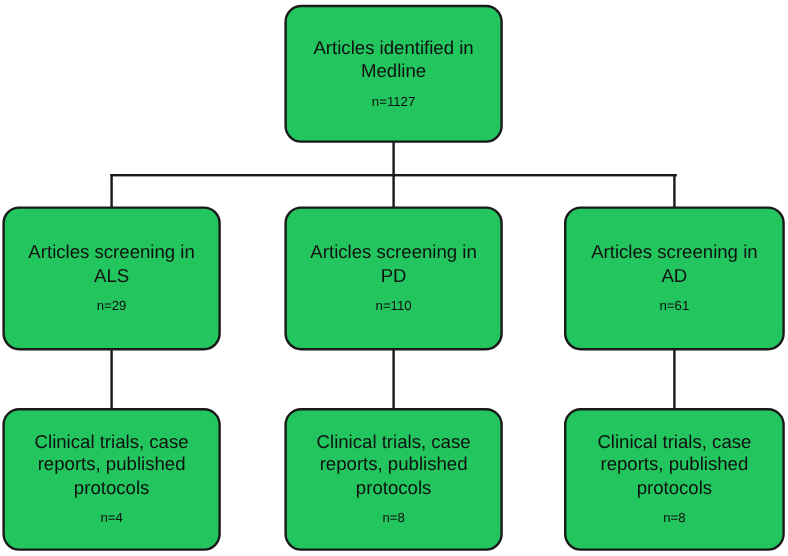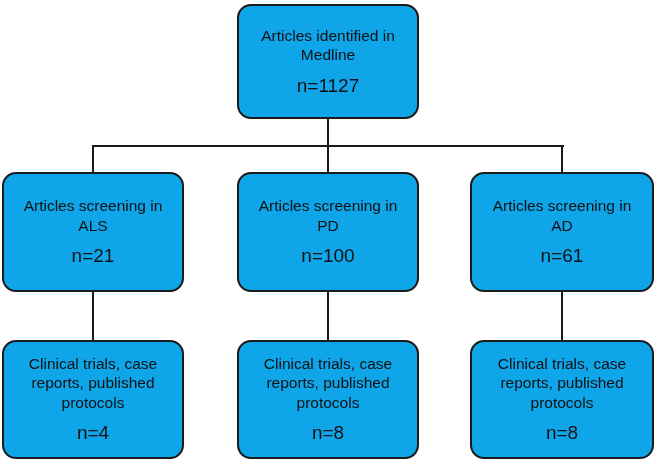--- a/index.html
+++ b/index.html
@@ -11,38 +11,38 @@
   .canvas {
     position: relative;
     width: 657px;
     height: 463px;
     background: #ffffff;
     overflow: hidden;
   }
   .node {
     position: absolute;
     box-sizing: border-box;
-    background: #0ea5e9;
+    background: #22c55e;
     border: 2px solid #1a1a1a;
     border-radius: 14px;
     display: flex;
     flex-direction: column;
     align-items: center;
     justify-content: center;
     text-align: center;
     color: #111111;
     padding: 6px 8px;
   }
   .node .label {
     font-size: 15.5px;
     line-height: 1.25;
     white-space: pre-line;
   }
   .node .count {
-    font-size: 19px;
+    font-size: 11px;
     line-height: 1.25;
     margin-top: 9px;
     white-space: pre-line;
   }
   .line {
     position: absolute;
     background: #1a1a1a;
   }
   
   .node-top        { left: 237px; top: 4px;   width: 182px; height: 115px; }
@@ -78,27 +78,27 @@
 
   <div class="node node-top">
     <div class="label">Articles identified in
 Medline</div>
     <div class="count">n=1127</div>
   </div>
 
   <div class="node node-mid-left">
     <div class="label">Articles screening in
 ALS</div>
-    <div class="count">n=21</div>
+    <div class="count">n=29</div>
   </div>
 
   <div class="node node-mid-center">
     <div class="label">Articles screening in
 PD</div>
-    <div class="count">n=100</div>
+    <div class="count">n=110</div>
   </div>
 
   <div class="node node-mid-right">
     <div class="label">Articles screening in
 AD</div>
     <div class="count">n=61</div>
   </div>
 
   <div class="node node-bot-left">
     <div class="label">Clinical trials, case

